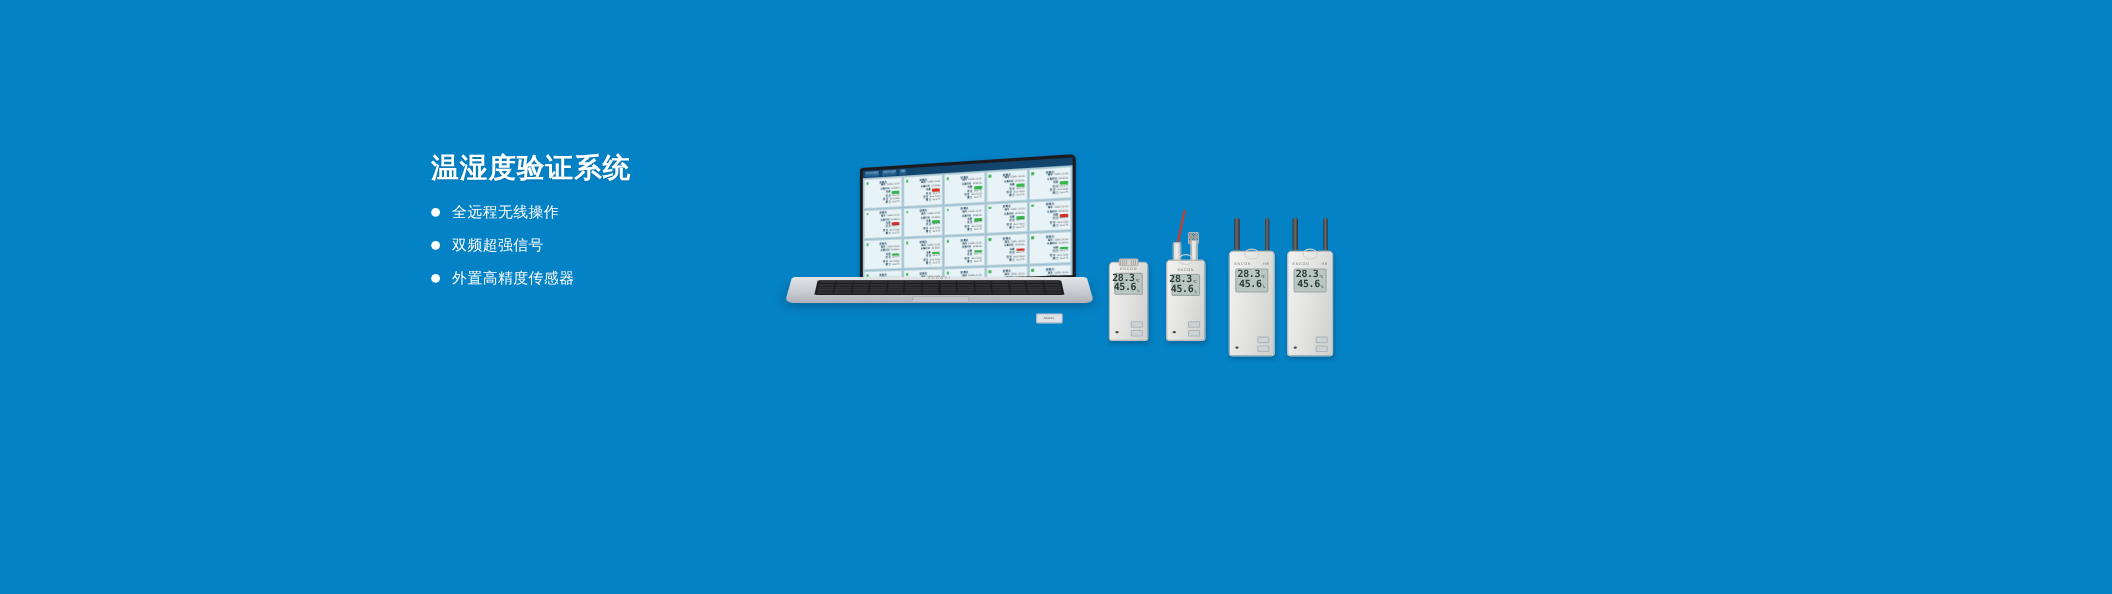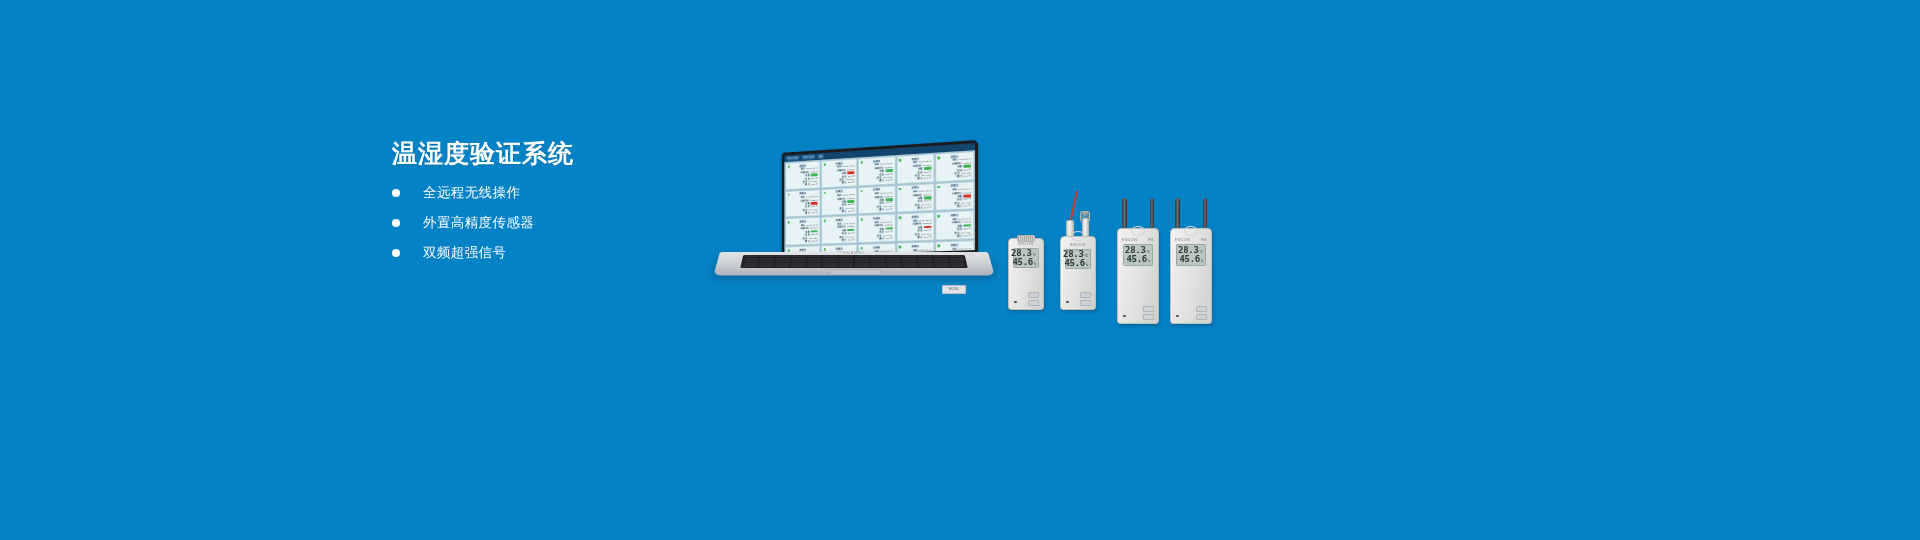--- a/index.html
+++ b/index.html
@@ -16,21 +16,21 @@
   .hero-title{
     font-size:25px;font-weight:bold;color:#ffffff;
     letter-spacing:1px;line-height:1.1;margin:0 0 16px 0;
     text-shadow:0 1px 2px rgba(0,0,0,.12);
   }
   .hero-sub{
     font-size:13.5px;color:#ffffff;font-weight:normal;
     letter-spacing:.4px;margin:0 0 20px 0;white-space:nowrap;
   }
   .bullets{list-style:none;margin:0;padding:0;}
-  .bullet{display:flex;align-items:center;margin-bottom:12px;gap:12px;}
+  .bullet{display:flex;align-items:center;margin-bottom:12px;}
   .dot{
     width:8px;height:8px;border-radius:50%;background:#ffffff;
     margin-right:11px;flex:0 0 auto;
   }
   .bullet-label{font-size:13.5px;color:#ffffff;letter-spacing:.4px;}
 
   
   .laptop{position:absolute;left:718px;top:140px;width:272px;height:160px;}
   .lid{
     position:absolute;left:47px;top:0;width:213px;height:117px;
@@ -191,25 +191,25 @@
 
   <div class="text-block">
     <div class="hero-title">温湿度验证系统</div>
     <ul class="bullets">
       <li class="bullet">
         <span class="dot"></span>
         <span class="bullet-label">全远程无线操作</span>
       </li>
       <li class="bullet">
         <span class="dot"></span>
-        <span class="bullet-label">外置高精度传感器</span>
+        <span class="bullet-label">双频超强信号</span>
       </li>
       <li class="bullet">
         <span class="dot"></span>
-        <span class="bullet-label">双频超强信号</span>
+        <span class="bullet-label">外置高精度传感器</span>
       </li>
     </ul>
   </div>
 
   <div class="laptop">
 
     <div class="lid">
       <div class="screen">
 
         <div class="screen-top">

